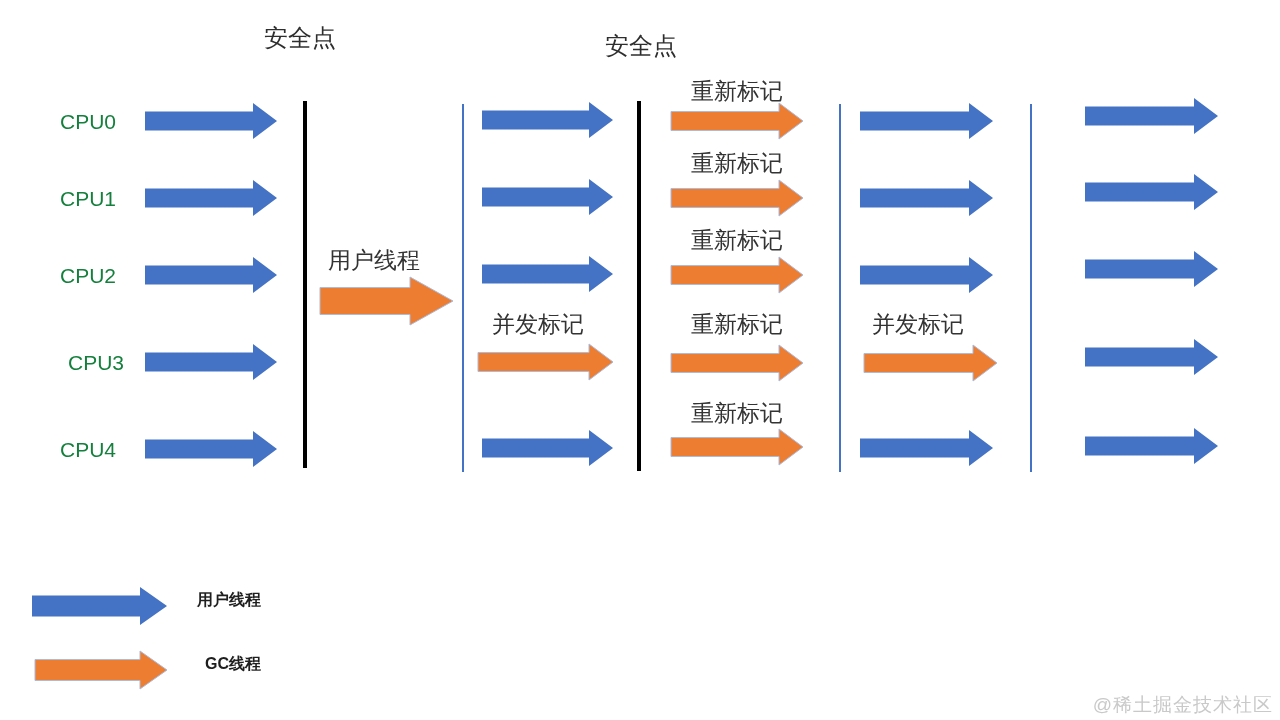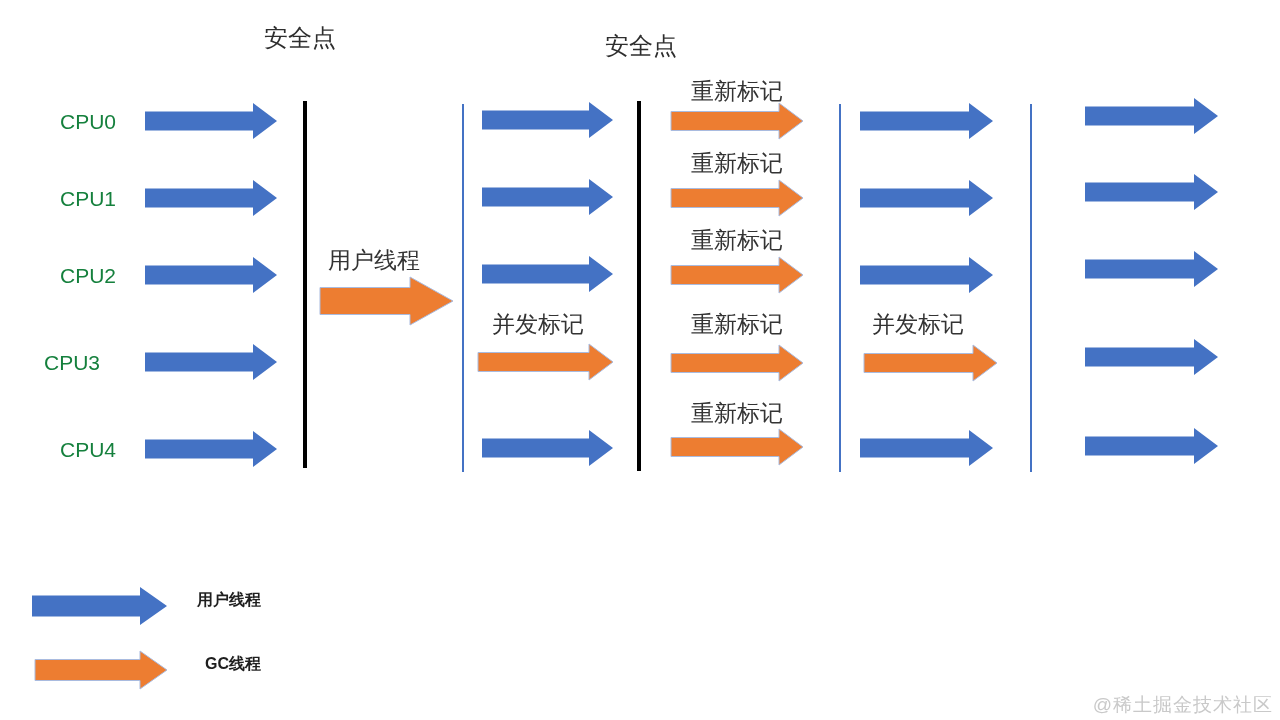--- a/index.html
+++ b/index.html
@@ -121,21 +121,21 @@
       </svg>
       <svg class="arrow" width="135" height="38" style="left: 32px; top: 587px;">
         <polygon points="0,8.5 108,8.5 108,0 135,19 108,38 108,29.5 0,29.5" fill="#4472C4"></polygon>
       </svg>
       <svg class="arrow" width="132" height="38" style="left: 35px; top: 651px;">
         <polygon points="0,8.5 105,8.5 105,0 132,19 105,38 105,29.5 0,29.5" fill="#ED7D31" stroke="#A9BBDF" stroke-width="1"></polygon>
       </svg>
       <div class="cpu-label" style="left: 60px; top: 111px;">CPU0</div>
       <div class="cpu-label" style="left: 60px; top: 188px;">CPU1</div>
       <div class="cpu-label" style="left: 60px; top: 265px;">CPU2</div>
-      <div class="cpu-label" style="left: 44px; top: 352px;">CPU3</div>
+      <div class="cpu-label" style="left: 68px; top: 352px;">CPU3</div>
       <div class="cpu-label" style="left: 60px; top: 439px;">CPU4</div>
       <div class="remark-label" style="left: 737px; top: 80px;">重新标记</div>
       <div class="remark-label" style="left: 737px; top: 152px;">重新标记</div>
       <div class="remark-label" style="left: 737px; top: 229px;">重新标记</div>
       <div class="remark-label" style="left: 737px; top: 313px;">重新标记</div>
       <div class="remark-label" style="left: 737px; top: 402px;">重新标记</div>
     </div>
 
 
   <div class="label legend-label" style="left:197px;top:591px">用户线程</div>

